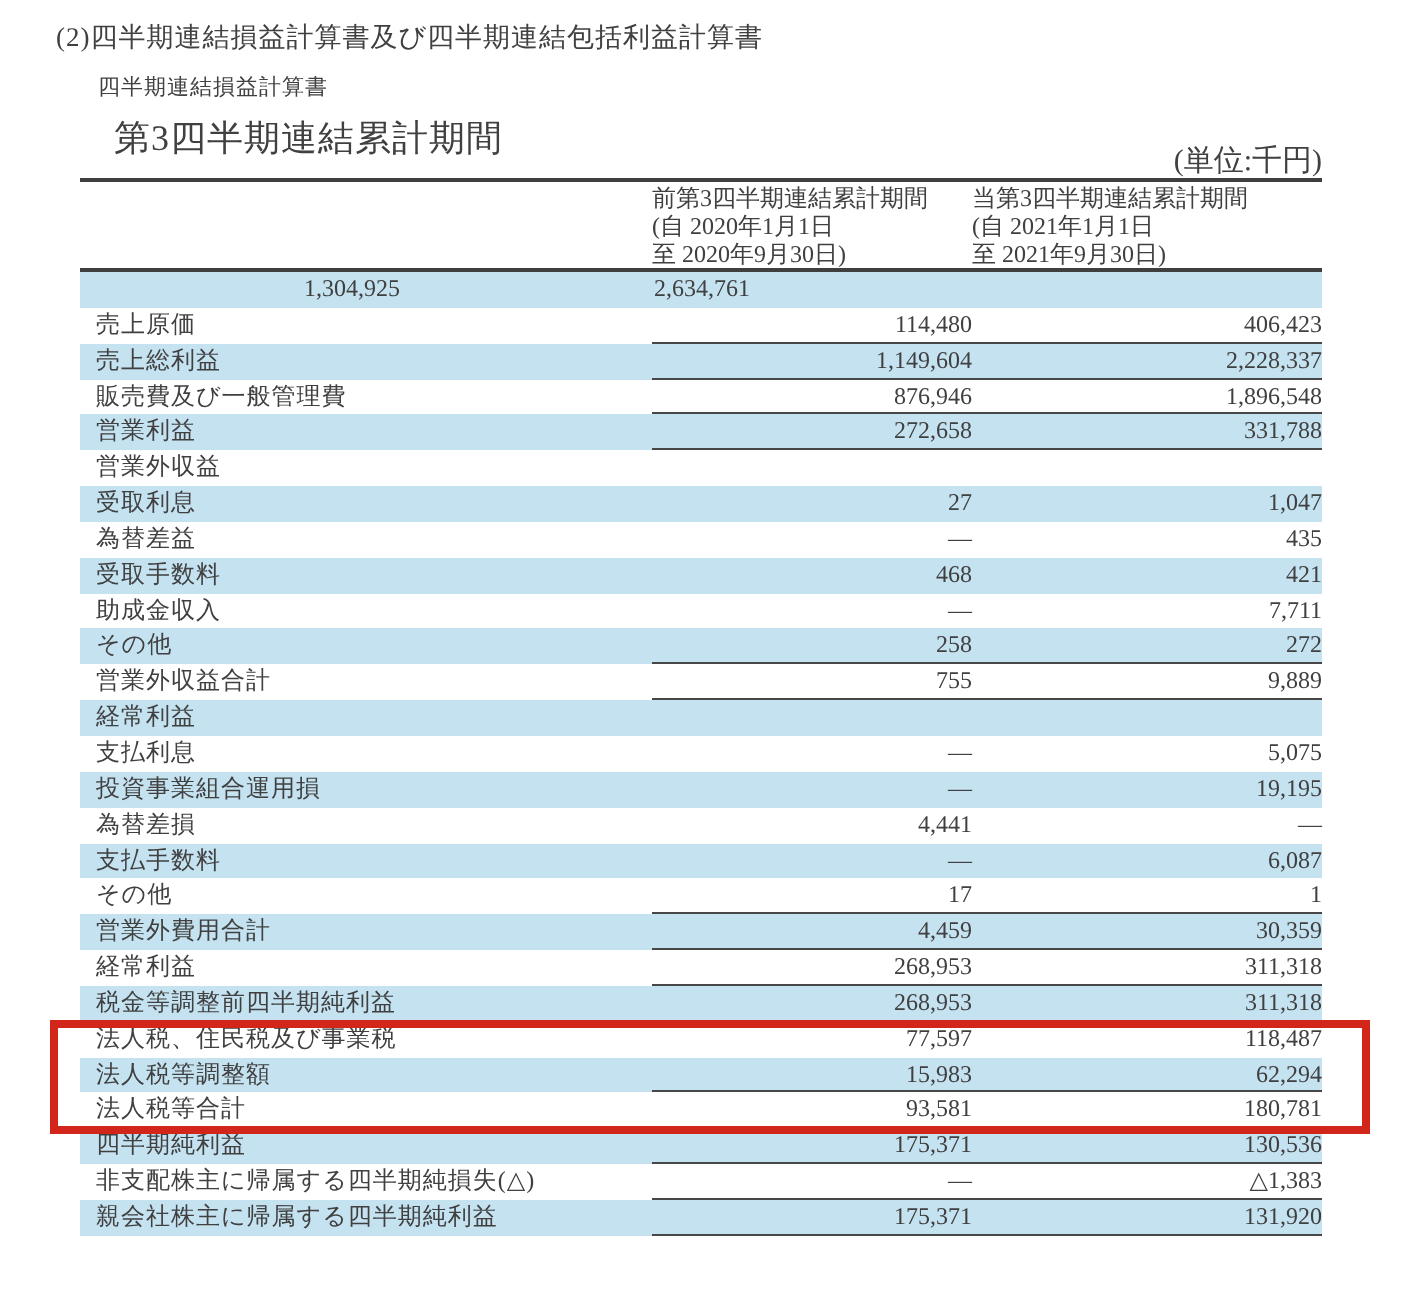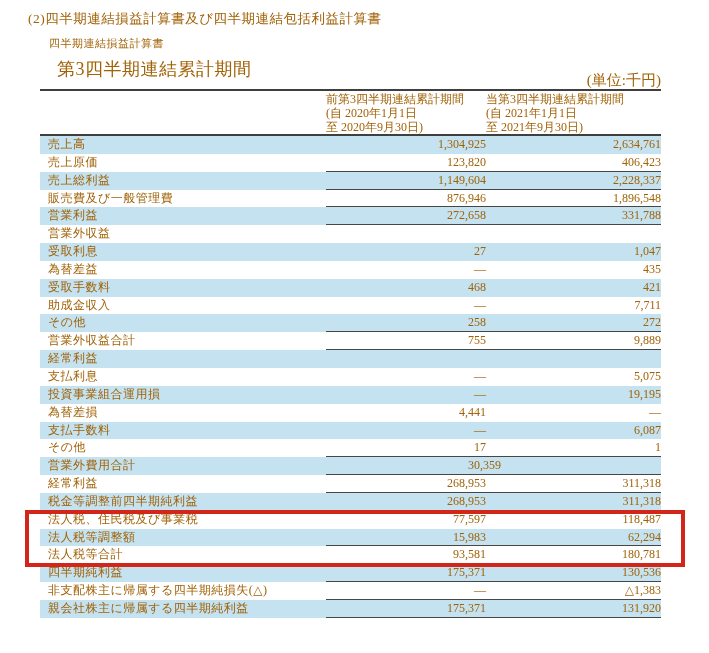--- a/index.html
+++ b/index.html
@@ -1,19 +1,19 @@
 <!DOCTYPE html>
 <html lang="ja"><head>
 <meta charset="utf-8">
 <style>
   html,body { margin:0; padding:0; background:#ffffff; }
   .canvas {
     position:relative; width:709px; height:653px; background:#ffffff;
     font-family:"Liberation Serif","DejaVu Serif",serif;
-    color:#a16207; overflow:hidden;
+    color:#404040; overflow:hidden;
   }
   .doc-title    { position:absolute; left:28px; top:10px;  font-size:13.5px; letter-spacing:0.5px; white-space:nowrap; }
   .doc-subtitle { position:absolute; left:49px; top:36px;  font-size:11px; letter-spacing:0.5px; white-space:nowrap; }
   .doc-period   { position:absolute; left:57px; top:57px;  font-size:18px; letter-spacing:0.5px; white-space:nowrap; }
   .unit-label   { position:absolute; left:40px; top:71px;  width:621px; text-align:right; font-size:15px; }
 
   .fin-table {
     position:absolute; left:40px; top:89px; width:621px;
     border-top:2.5px solid #3f3f3f;
   }
@@ -61,30 +61,29 @@
         <div>至 2020年9月30日)</div>
       </div>
       <div class="th-col c2">
         <div>当第3四半期連結累計期間</div>
         <div>(自 2021年1月1日</div>
         <div>至 2021年9月30日)</div>
       </div>
     </div>
     <div class="rows" id="rows">
         <div class="row">
-          <div class="lbl">売上高</div>
           <div class="nums">
             <div class="v1">1,304,925</div>
             <div class="v2">2,634,761</div>
           </div>
         </div>
         <div class="row line">
           <div class="lbl">売上原価</div>
           <div class="nums">
-            <div class="v1">123,820</div>
+            <div class="v1">114,480</div>
             <div class="v2">406,423</div>
           </div>
         </div>
         <div class="row line">
           <div class="lbl">売上総利益</div>
           <div class="nums">
             <div class="v1">1,149,604</div>
             <div class="v2">2,228,337</div>
           </div>
         </div>
@@ -189,20 +188,21 @@
         <div class="row indent line">
           <div class="lbl">その他</div>
           <div class="nums">
             <div class="v1">17</div>
             <div class="v2">1</div>
           </div>
         </div>
         <div class="row indent line">
           <div class="lbl">営業外費用合計</div>
           <div class="nums">
+            <div class="v1">4,459</div>
             <div class="v2">30,359</div>
           </div>
         </div>
         <div class="row line">
           <div class="lbl">経常利益</div>
           <div class="nums">
             <div class="v1">268,953</div>
             <div class="v2">311,318</div>
           </div>
         </div>

